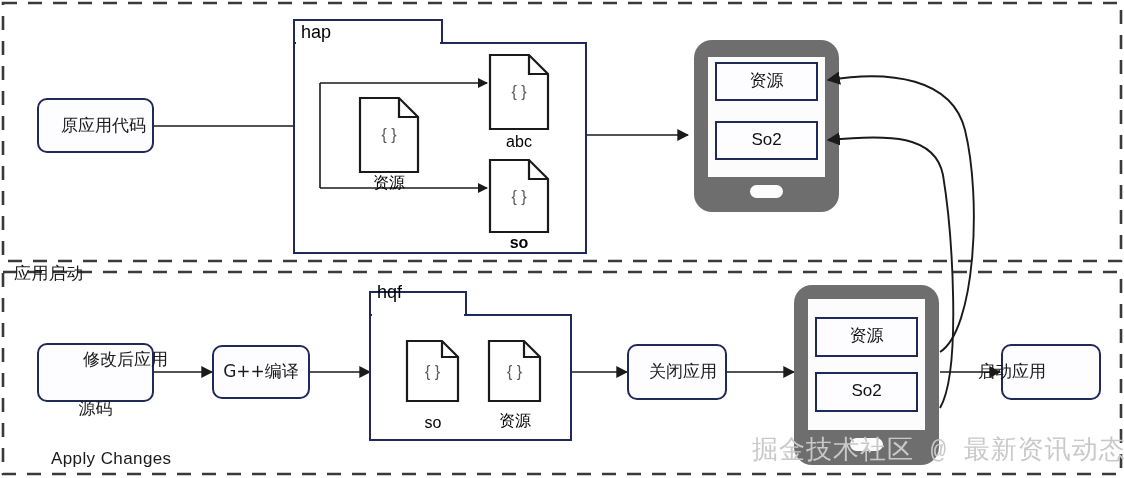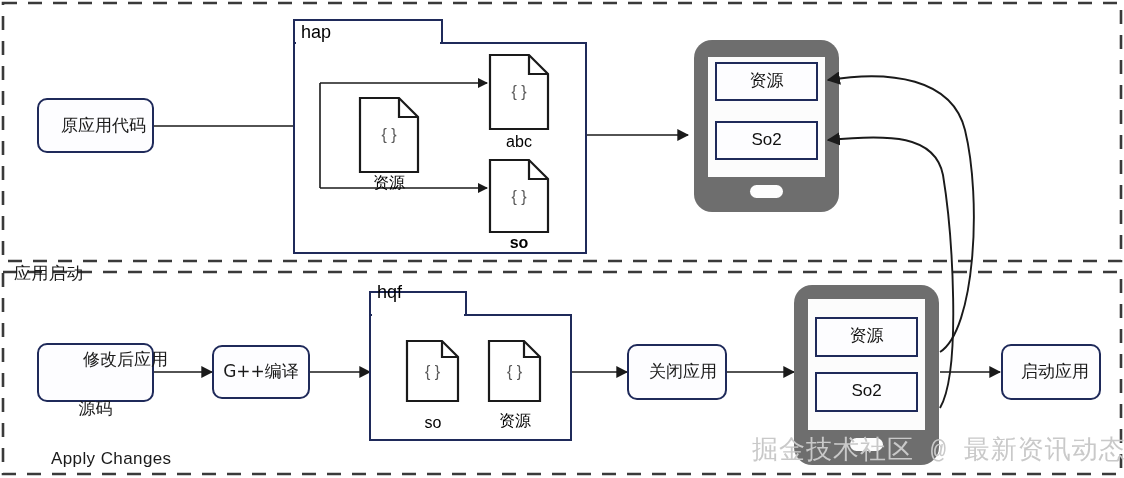--- a/index.html
+++ b/index.html
@@ -185,17 +185,17 @@
   <div class="txt file-label" style="left:404px; top:414px; width:58px;">so</div>
 
   <div class="txt file-label" style="left:489px; top:363px; width:51px; color:#5a5a5a;">{ }</div>
   <div class="txt file-label cn" style="left:484px; top:412px; width:62px;">资源</div>
 
   <div class="txt box-label cn" style="left:628px; top:362px; width:110px;">关闭应用</div>
 
   <div class="txt phone-box-label cn" style="left:816px; top:326px; width:101px;">资源</div>
   <div class="txt phone-box-label" style="left:816px; top:381px; width:101px;">So2</div>
 
-  <div class="txt box-label cn" style="left:958px; top:362px; width:108px;margin-left:43px;">启动应用</div>
+  <div class="txt box-label cn" style="left:958px; top:362px; width:108px;">启动应用</div>
 
   <div class="watermark cn" style="left:752px; top:432px;">掘金技术社区 @ 最新资讯动态</div>
 
 </div>
 
 </body></html>

